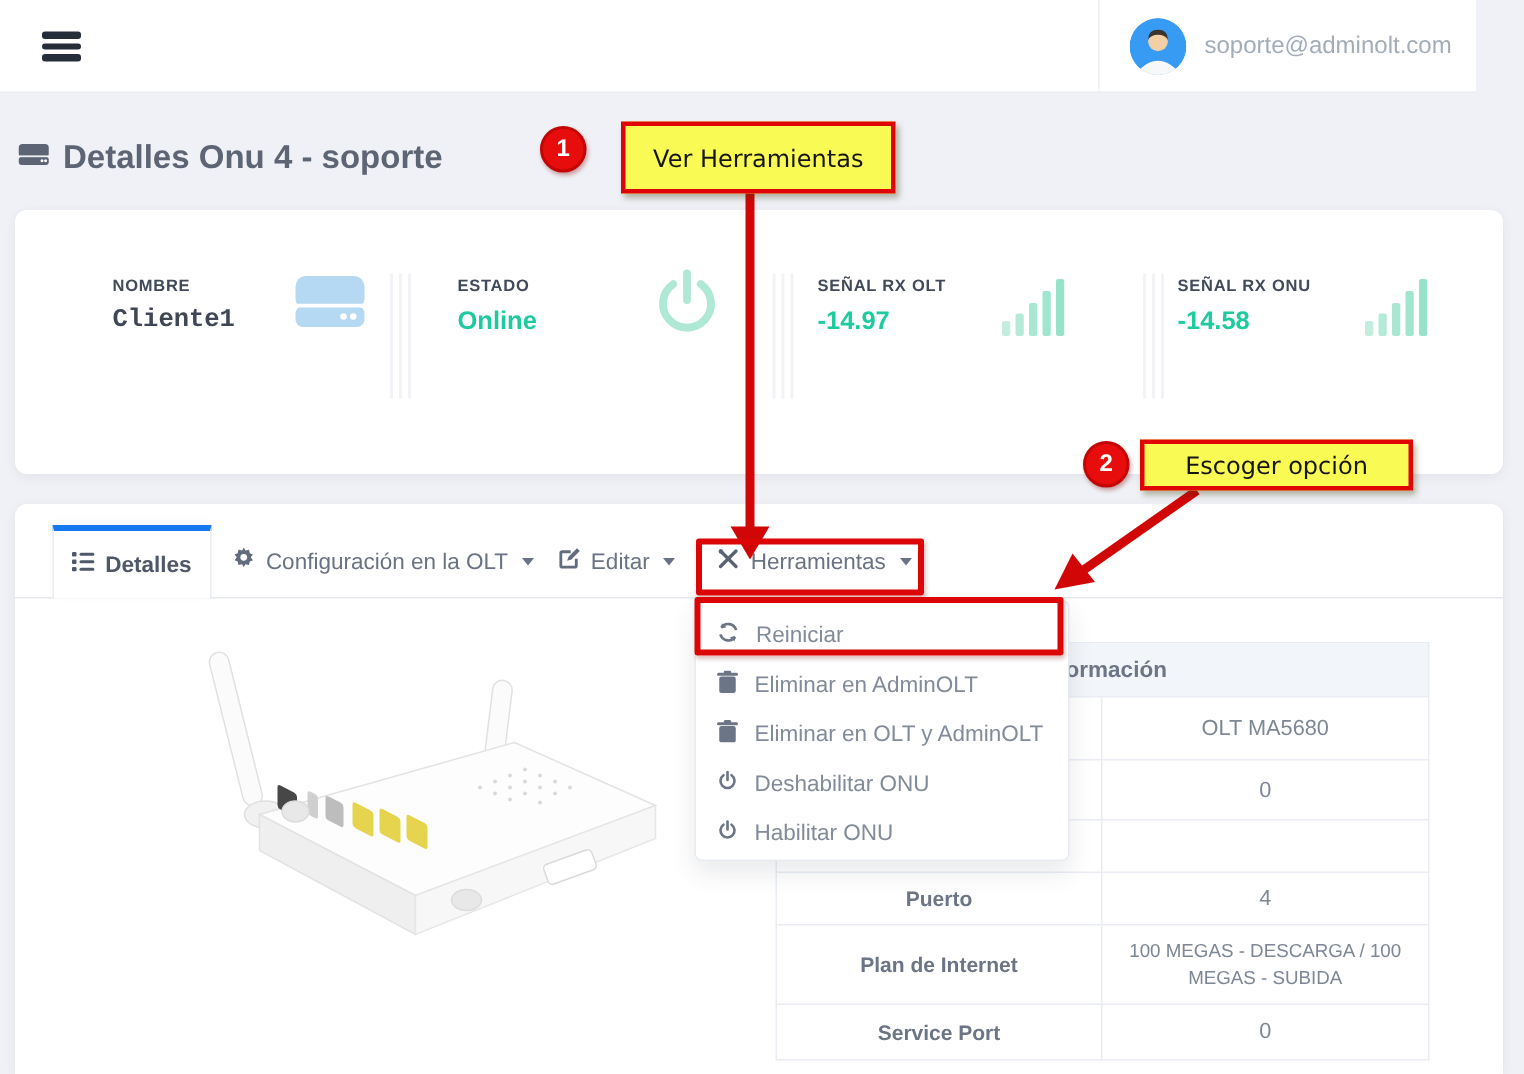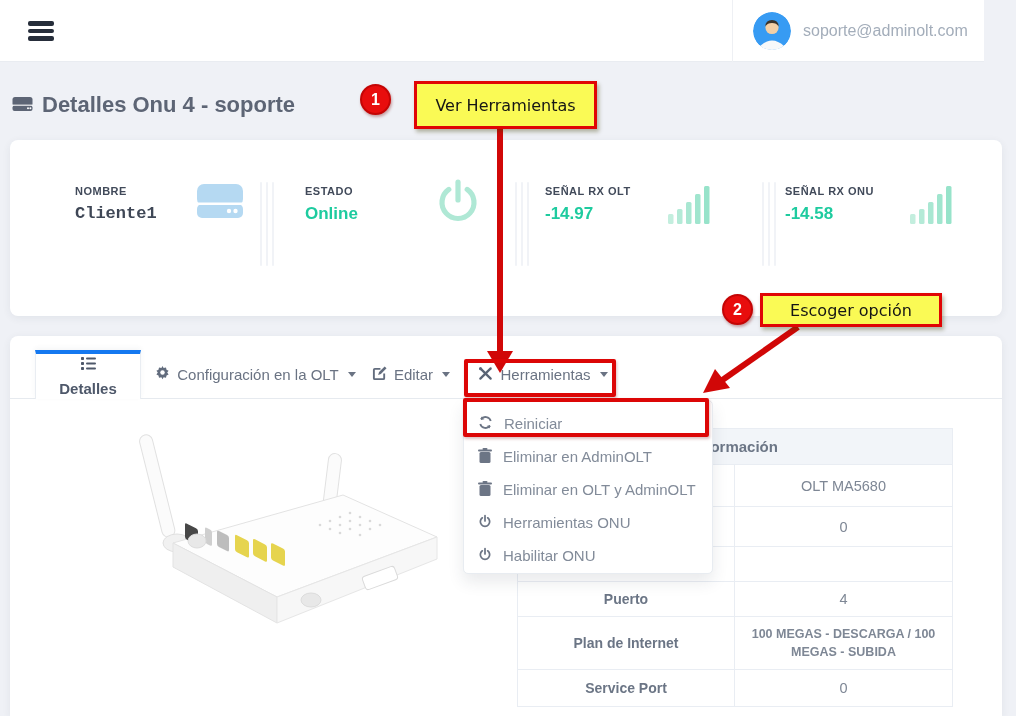--- a/index.html
+++ b/index.html
@@ -34,41 +34,41 @@
   .stat-icon { position:absolute; top:40px; }
   .vdiv { position:absolute; top:42px; width:14px; height:84px; display:flex; gap:4px; }
   .vdiv i { display:block; width:3px; height:100%; background:#f1f3f7; border-radius:2px; }
 
   
   .tab-row-border { position:absolute; left:0; top:62px; width:992px; height:1px; background:#e6eaef; }
   .tab { position:absolute; top:14px; height:49px; display:flex; align-items:center; justify-content:center;
          gap:7px; font-size:15px; color:#6a7383; cursor:pointer; }
   .tab.active { background:#fff; border-top:4px solid #1478f0; border-left:1px solid #e9edf2;
                 border-right:1px solid #e9edf2; color:#4e586a; font-weight:bold; z-index:2;
-                box-shadow:0 -2px 5px rgba(60,70,90,.05);flex-direction:column; }
+                box-shadow:0 -2px 5px rgba(60,70,90,.05); }
   .caret { width:0; height:0; border-left:4.5px solid transparent; border-right:4.5px solid transparent;
            border-top:5px solid #6a7383; margin-left:2px; }
 
   
   .dropdown { position:absolute; left:453px; top:64px; width:250px; height:174px; background:#fff;
               border:1px solid #e8ecf1; border-radius:5px; box-shadow:0 8px 16px rgba(40,50,70,.10);
               padding-top:6px; z-index:6; }
   .dd-item { height:33px; display:flex; align-items:center; gap:11px; padding-left:14px;
              font-size:15px; color:#828b99; cursor:pointer; }
 
   
   .info-table { position:absolute; left:507px; top:92px; width:436px; border:1px solid #e9edf3; z-index:3; }
   .tbl-header { height:35px; background:#f2f5f9; display:flex; align-items:center; justify-content:center;
                 font-size:15px; font-weight:bold; color:#6c7686; }
   .tbl-row { display:flex; border-top:1px solid #e9edf3; }
   .tbl-row > div { width:50%; display:flex; align-items:center; justify-content:center; text-align:center; padding:4px 10px; }
   .cell-label { font-weight:bold; font-size:14px; color:#6b7585; border-right:1px solid #e9edf3; }
   .cell-value { font-size:14.5px; color:#7e8795; }
   .r1{height:42px;} .r2{height:40px;} .r3{height:35px;} .r4{height:35px;} .r5{height:53px;} .r6{height:37px;}
-  .small-val { font-size:12.5px; line-height:1.45;font-weight:bold; }
+  .small-val { font-size:12.5px; line-height:1.45; }
 
   
   .red-rect { position:absolute; border:4px solid #dc0606; border-radius:2px; z-index:40;
               box-shadow:1px 2px 3px rgba(120,0,0,.25); }
   #rect-herramientas { left:464px; top:359px; width:152px; height:38px; }
   #rect-reiniciar   { left:463px; top:398px; width:246px; height:39px; }
   .step-circle { position:absolute; width:31px; height:31px; border-radius:50%; background:#e80d0d;
                  border:2px solid #c40505; color:#fff; font-weight:bold; font-size:16px;
                  display:flex; align-items:center; justify-content:center; z-index:42;
                  box-shadow:1px 2px 3px rgba(120,0,0,.35); }
@@ -345,21 +345,21 @@
         </span>
         <span>Eliminar en OLT y AdminOLT</span>
       </div>
       <div class="dd-item">
         <span>
           <svg width="14" height="15" viewBox="0 0 24 25" fill="none" stroke="#6c7585" stroke-width="3" stroke-linecap="round">
             <path d="M7.4 6.2a8 8 0 1 0 9.2 0"></path>
               <line x1="12" y1="2.6" x2="12" y2="11.5"></line>
           </svg>
         </span>
-        <span>Herramientas ONU</span>
+        <span>Deshabilitar ONU</span>
       </div>
       <div class="dd-item">
         <span>
           <svg width="14" height="15" viewBox="0 0 24 25" fill="none" stroke="#6c7585" stroke-width="3" stroke-linecap="round">
             <path d="M7.4 6.2a8 8 0 1 0 9.2 0"></path>
               <line x1="12" y1="2.6" x2="12" y2="11.5"></line>
           </svg>
         </span>
         <span>Habilitar ONU</span>
       </div>

